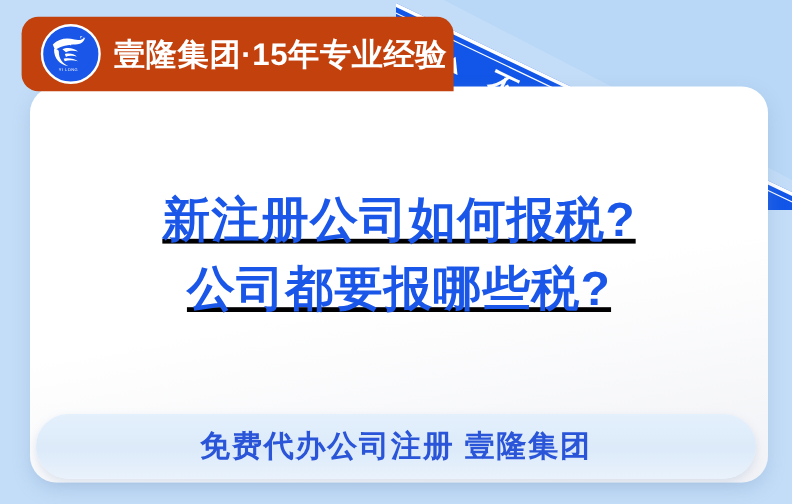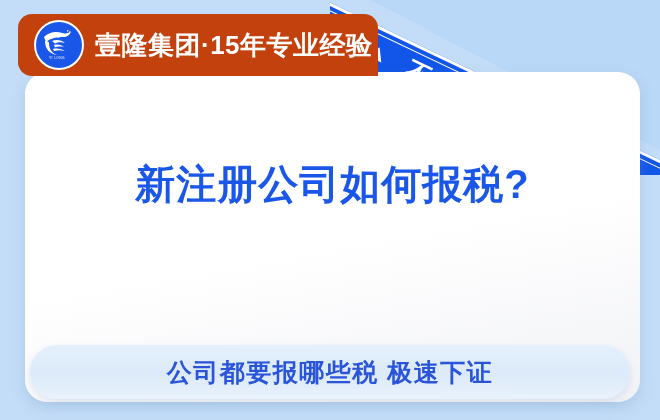--- a/index.html
+++ b/index.html
@@ -131,20 +131,21 @@
     box-shadow: 0 6px 14px rgba(120,150,190,0.28);
     z-index: 3;
   }
 
   .title-block {
     position: absolute;
     left: 0;
     right: 0;
     top: 84px;
     text-align: center;
+    text-decoration: underline;
   }
   .title-line {
     color: #1a56e8;
     font-size: 40px;
     font-weight: bold;
     line-height: 1.42;
     letter-spacing: 1px;
     white-space: nowrap;
   }
 
@@ -184,20 +185,21 @@
     <div class="ribbon">
       <div class="ribbon-inner"></div>
       <div class="ribbon-arrow"></div>
       <div class="ribbon-text">不成功  不收费</div>
     </div>
   </div>
 
   <div class="card">
     <div class="title-block">
       <div class="title-line">新注册公司如何报税?</div>
+      <div class="title-line">公司都要报哪些税?</div>
     </div>
   </div>
 
   <div class="header-bar">
     <div class="logo">
       <svg width="42" height="42" viewBox="0 0 42 42" aria-hidden="true">
         <circle cx="21" cy="21" r="20" fill="#1a56e8"></circle>
         <path d="M8 15 C13 10,20 9,26 11 C30 12,33 11,35 9 C34 13,31 15,27 15 C22 15,14 16,10 20 Z" fill="#ffffff"></path>
         <path d="M31 8 C33 8.4,34 9.6,34 10.6 C33 10,32 9.8,31 10 Z" fill="#ffffff"></path>
         <circle cx="32.4" cy="9.6" r="0.9" fill="#1a56e8"></circle>
@@ -206,16 +208,16 @@
         <path d="M18 23 C22 22,26 23,28 25 C25 24.2,21 24.4,19 25.4 Z" fill="#ffffff"></path>
         <path d="M17 27 C21 26,26 27,29 29 C25 28,21 28,18 29 Z" fill="#ffffff"></path>
         <path d="M22 12 L23.4 16 L21 15 Z" fill="#ffffff"></path>
         <text x="21" y="37" font-family="'Liberation Sans',sans-serif" font-size="3.3" fill="#ffffff" text-anchor="middle" letter-spacing="0.4">YI LONG</text>
       </svg>
     </div>
     <div class="header-title">壹隆集团·15年专业经验</div>
   </div>
 
   <div class="pill">
-    <div class="pill-text">公司都要报哪些税 极速下证</div>
+    <div class="pill-text">免费代办公司注册 壹隆集团</div>
   </div>
 
 </div>
 
 </body></html>

